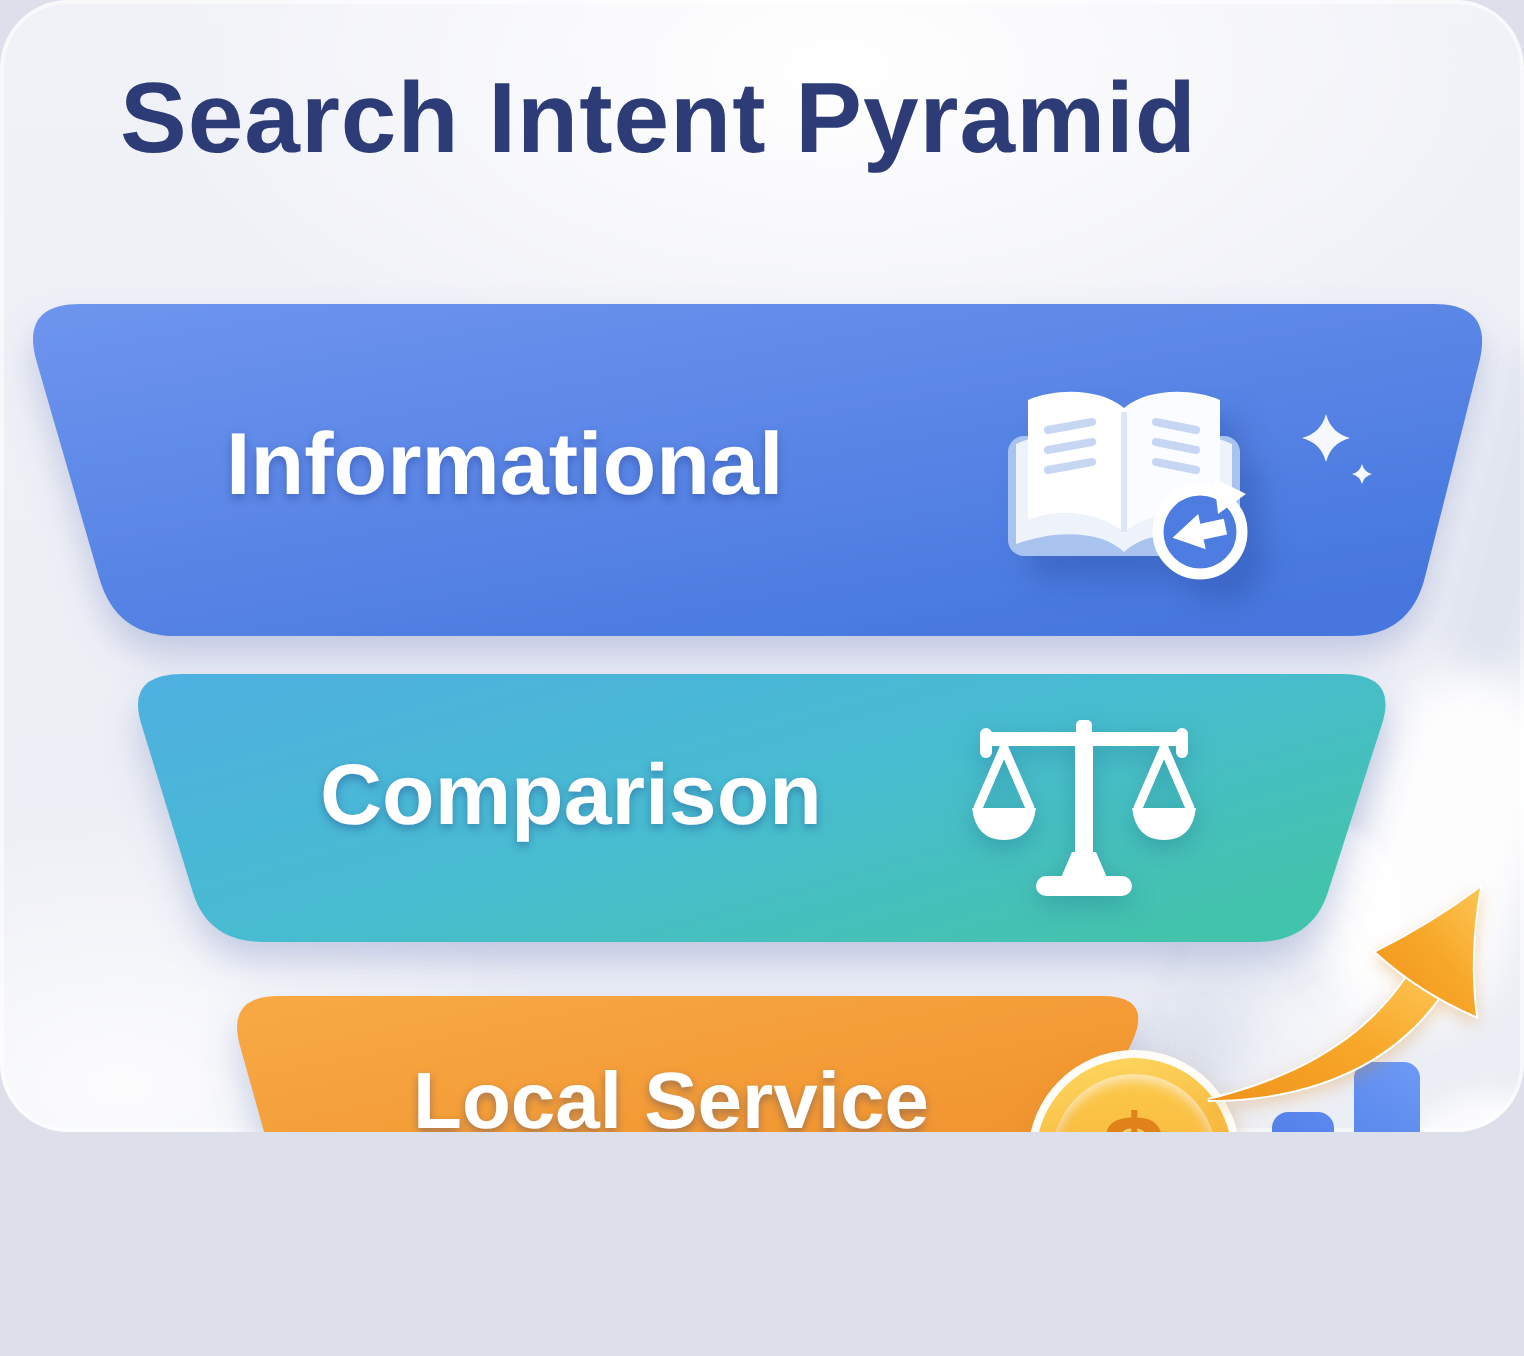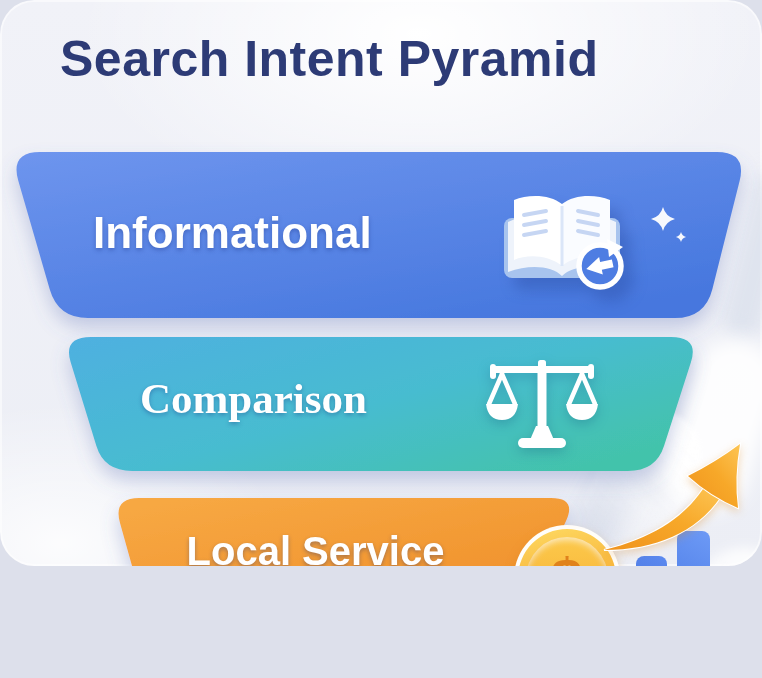--- a/index.html
+++ b/index.html
@@ -26,23 +26,23 @@
         filter:blur(2px);opacity:.95;border-radius:46px;}
   .band-white-br{left:660px;top:548px;width:134px;height:225px;transform:rotate(30deg);
         background:linear-gradient(rgba(255,255,255,.9),rgba(244,245,250,0));filter:blur(6px);border-radius:50px;}
 
   .pyramid-svg{position:absolute;left:0;top:0;z-index:2;}
 
   .title{position:absolute;left:60px;top:30px;z-index:3;
          font-size:50px;font-weight:bold;letter-spacing:.5px;
          color:var(--title-color,#2d3b76);}
   .lvl-label{position:absolute;z-index:3;color:var(--level-text-color,#ffffff);
-         font-weight:bold;text-shadow:0 2px 4px rgba(20,40,120,.35);}
+         font-weight:bold;text-shadow:0 2px 4px rgba(20,40,120,.35);margin-left:20px;}
   .lvl1-label{left:93px;top:208px;font-size:44px;}
-  .lvl2-label{left:140px;top:374px;font-size:43px;font-family:Liberation Serif, serif;}
+  .lvl2-label{left:140px;top:374px;font-size:43px;}
   .lvl3-label{left:158px;top:524px;width:315px;text-align:center;
               font-size:40px;line-height:1.35;}
 
   .book-icon{position:absolute;left:500px;top:188px;z-index:3;
              filter:drop-shadow(10px 12px 7px rgba(35,65,150,.32));}
   .scale-icon{position:absolute;left:486px;top:360px;z-index:3;
              filter:drop-shadow(0 4px 6px rgba(15,80,120,.28));}
 
   .ground-shadow{position:absolute;left:494px;top:614px;width:262px;height:28px;z-index:3;
       background:radial-gradient(closest-side,rgba(148,165,200,.55),rgba(148,165,200,0));

